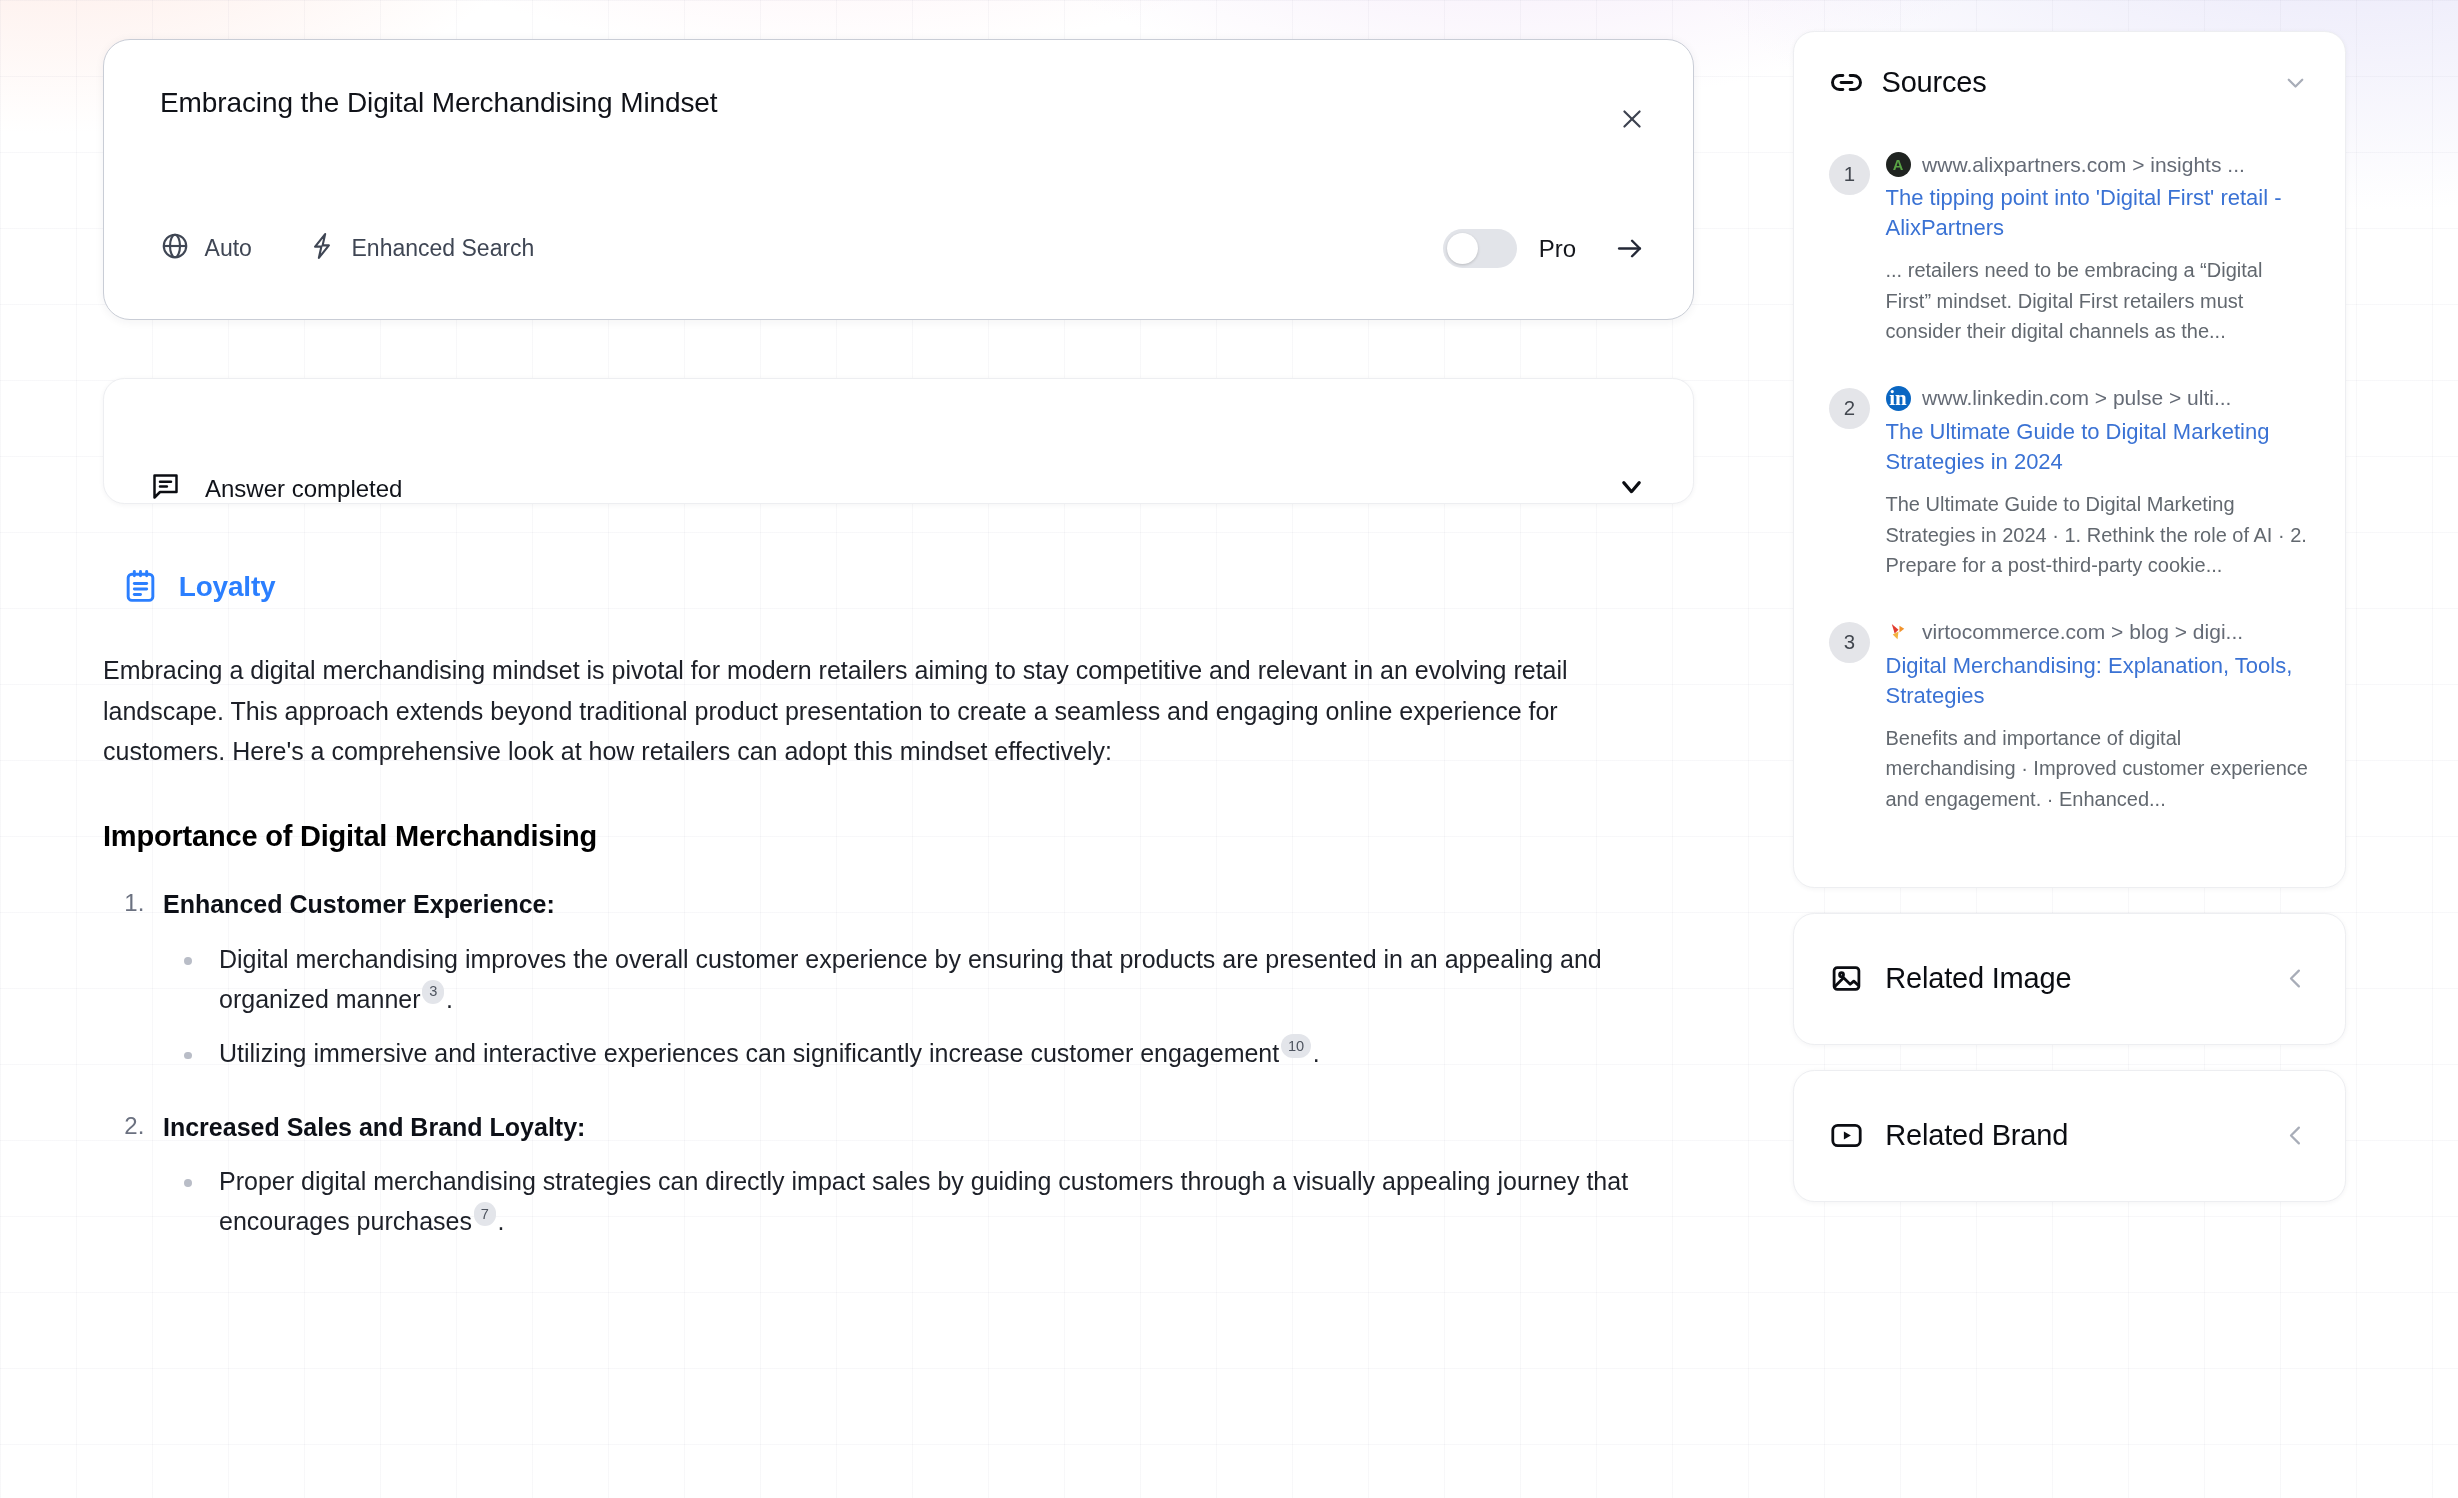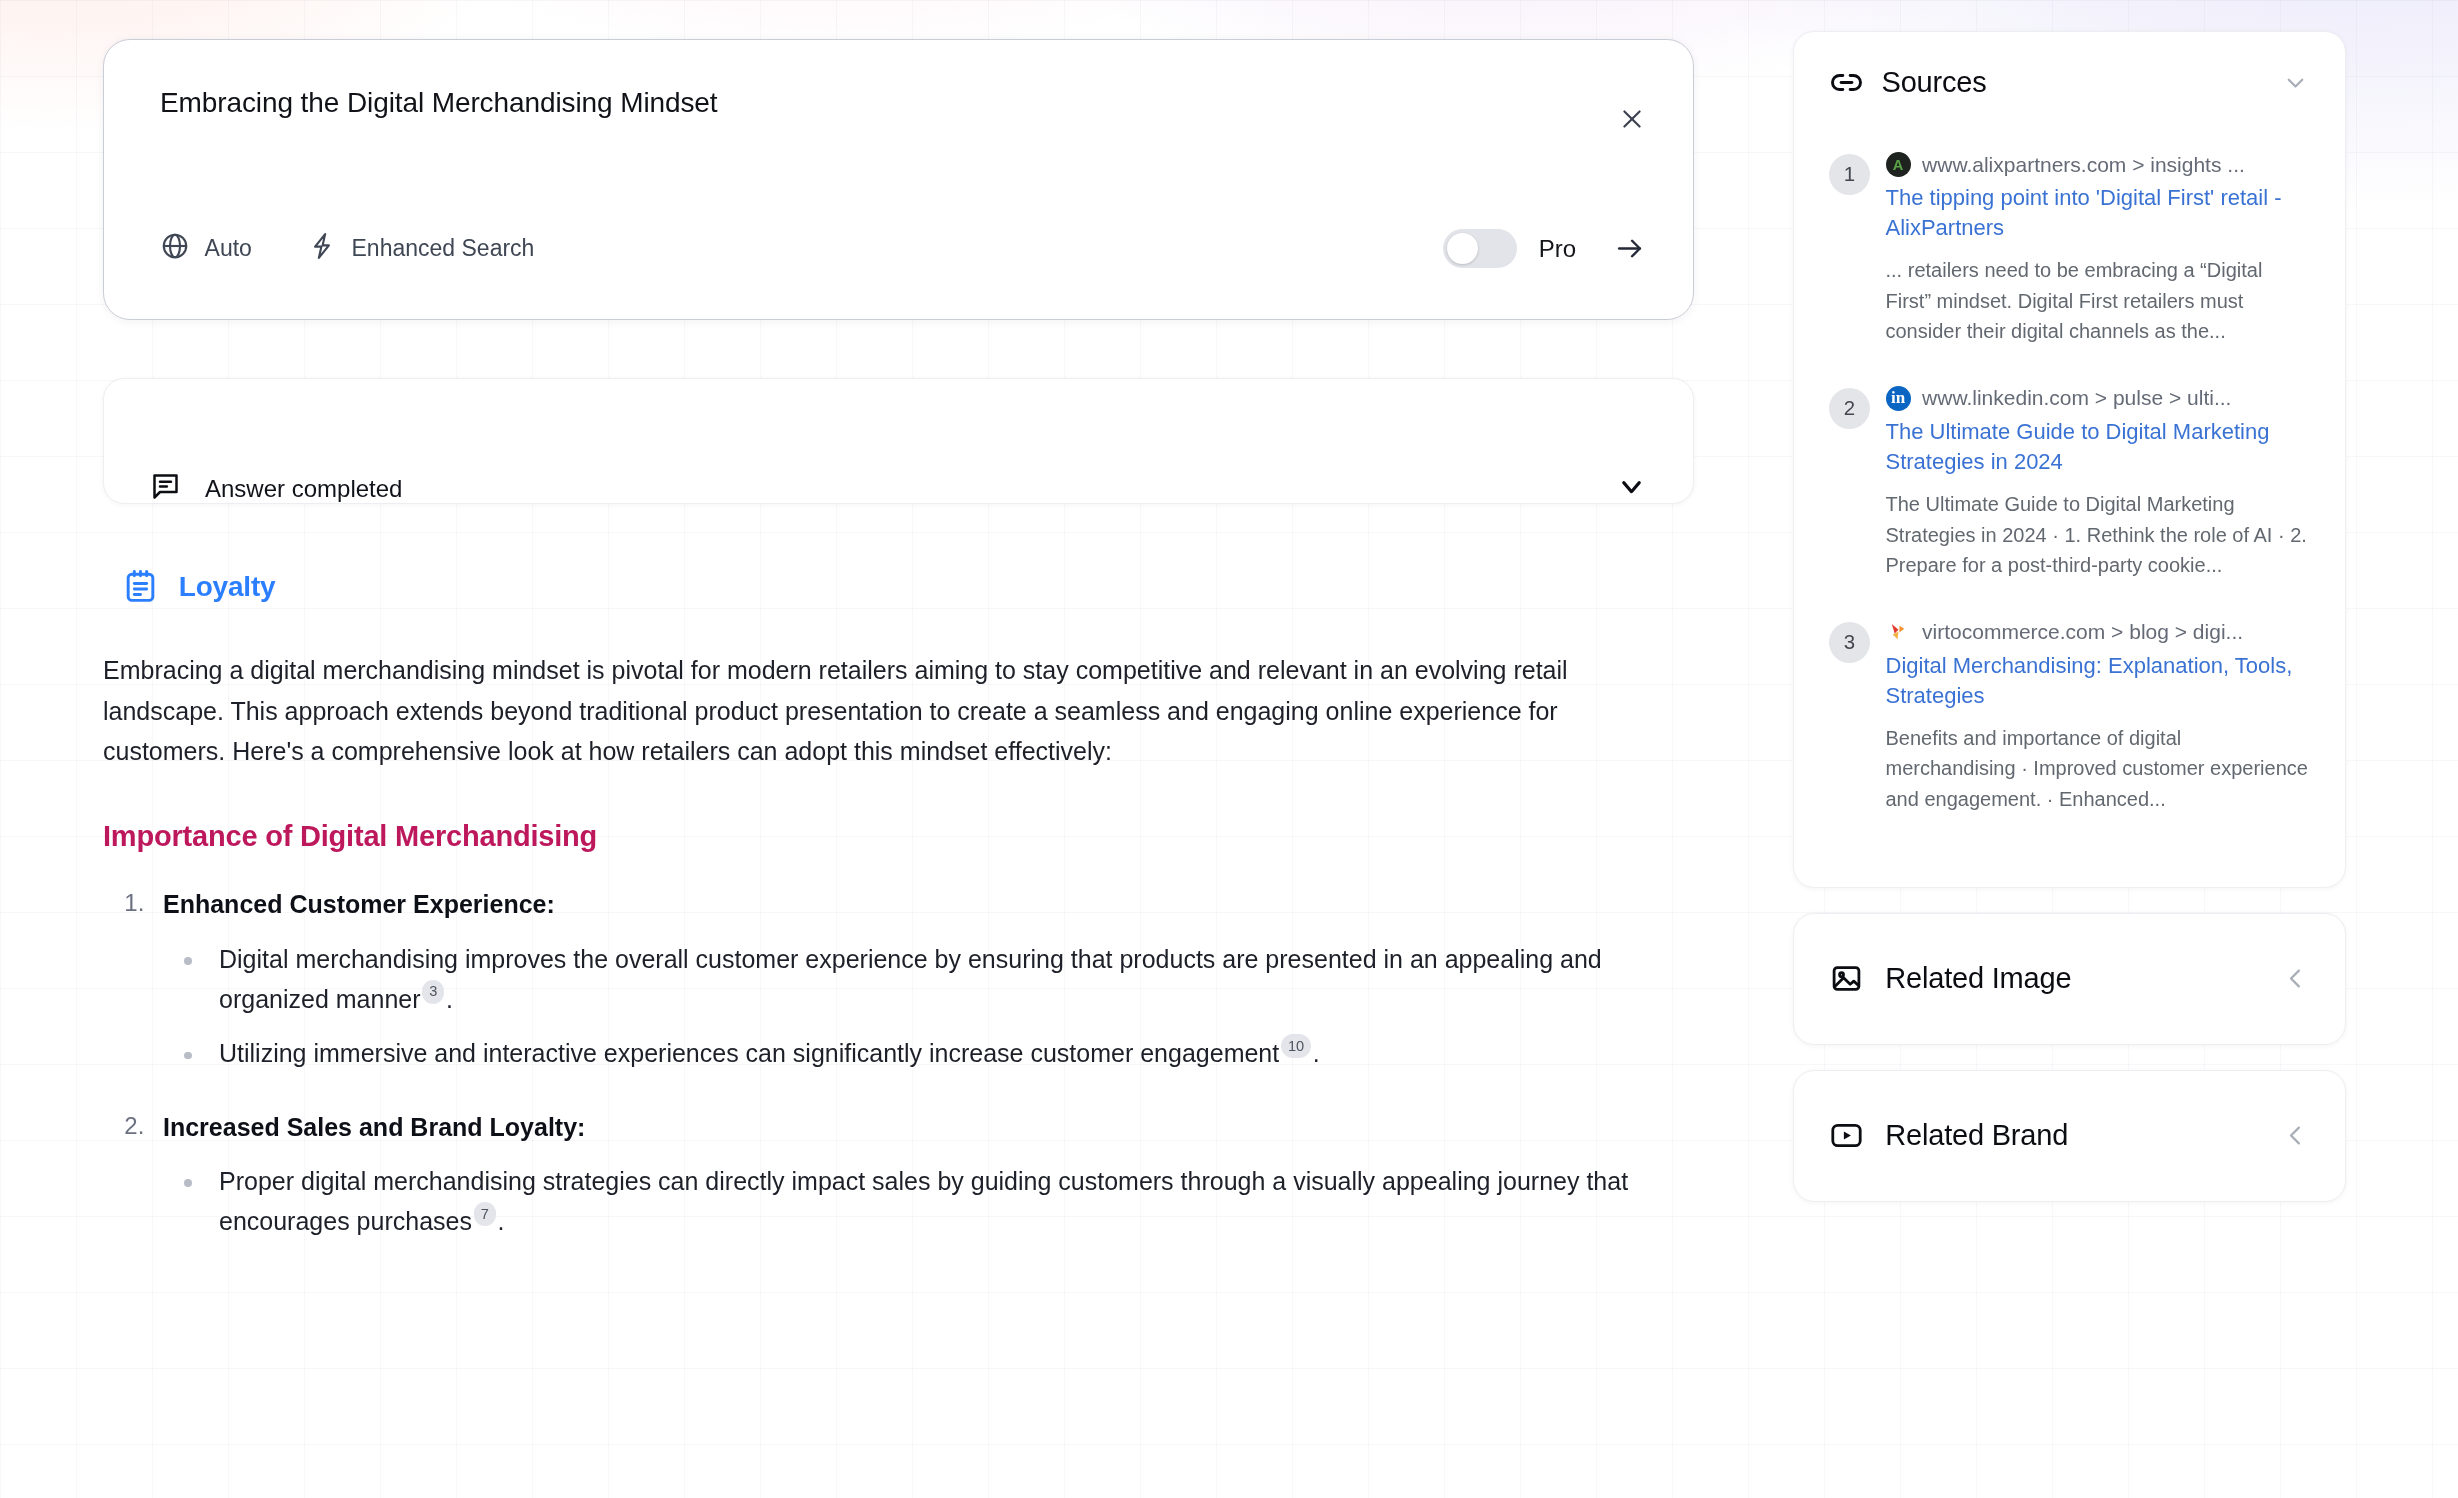--- a/index.html
+++ b/index.html
@@ -185,21 +185,21 @@
     color: #1d2028;
     font-size: 25px;
     line-height: 1.62;
     width: 1562px;
   }
   .answer-body p { margin-bottom: 5.8px; }
 
   .answer-body h3 {
     font-size: 29px;
     font-weight: bold;
-    color: #be185d;
+    color: #000000;
     margin-top: 41px;
     margin-bottom: 25px;
     letter-spacing: -0.2px;
   }
 
   ol.num-list {
     list-style: none;
     counter-reset: nl;
     margin-top: 7.8px;
   }
@@ -321,21 +321,21 @@
   .favicon {
     flex: none;
     width: 25px; height: 25px;
     border-radius: 50%;
     display: flex; align-items: center; justify-content: center;
     font-size: 14.6px;
     font-weight: bold;
     overflow: hidden;
   }
   .fav-alix { background: #1f2320; color: #5aa545; }
-  .fav-li   { background: #0a66c2; color: #fff; font-size: 17px; font-family: "Liberation Serif", serif; }
+  .fav-li   { background: #0a66c2; color: #fff; font-size: 21px; font-family: "Liberation Serif", serif; }
   .fav-virto{ background: transparent; }
   .src-url {
     font-size: 21px;
     color: #656b76;
     white-space: nowrap;
     overflow: hidden;
     text-overflow: ellipsis;
   }
   .src-title {
     font-size: 22px;

